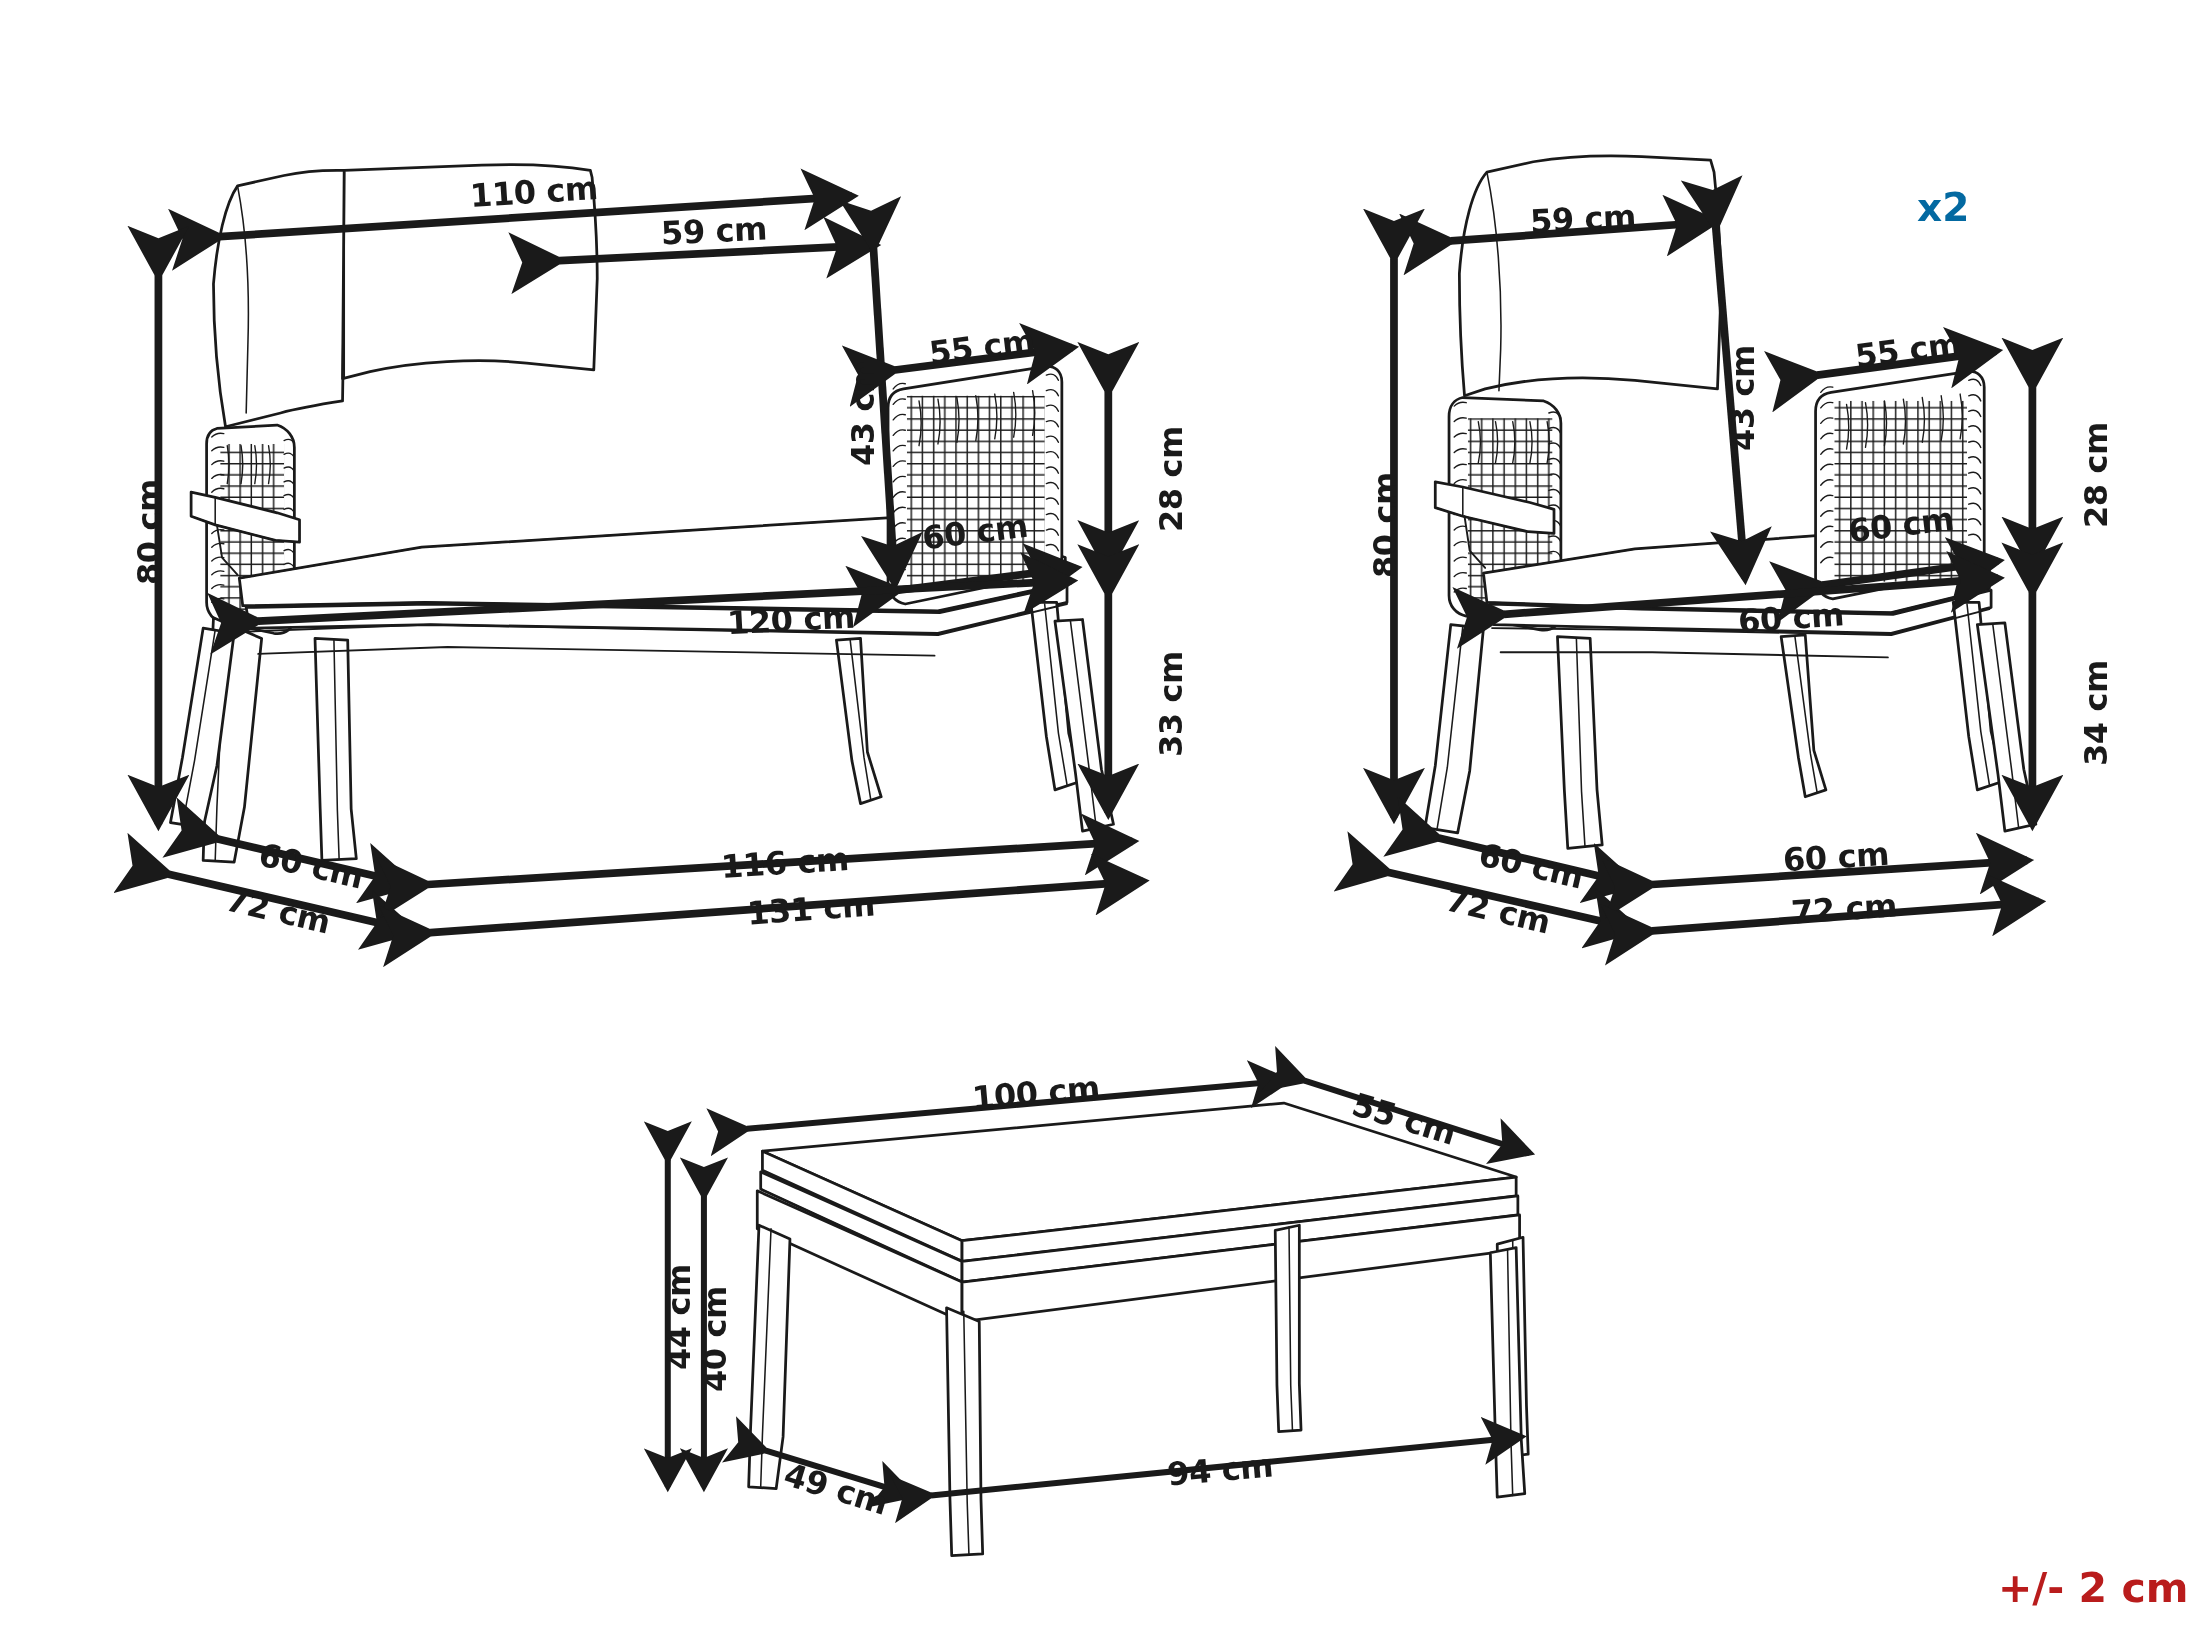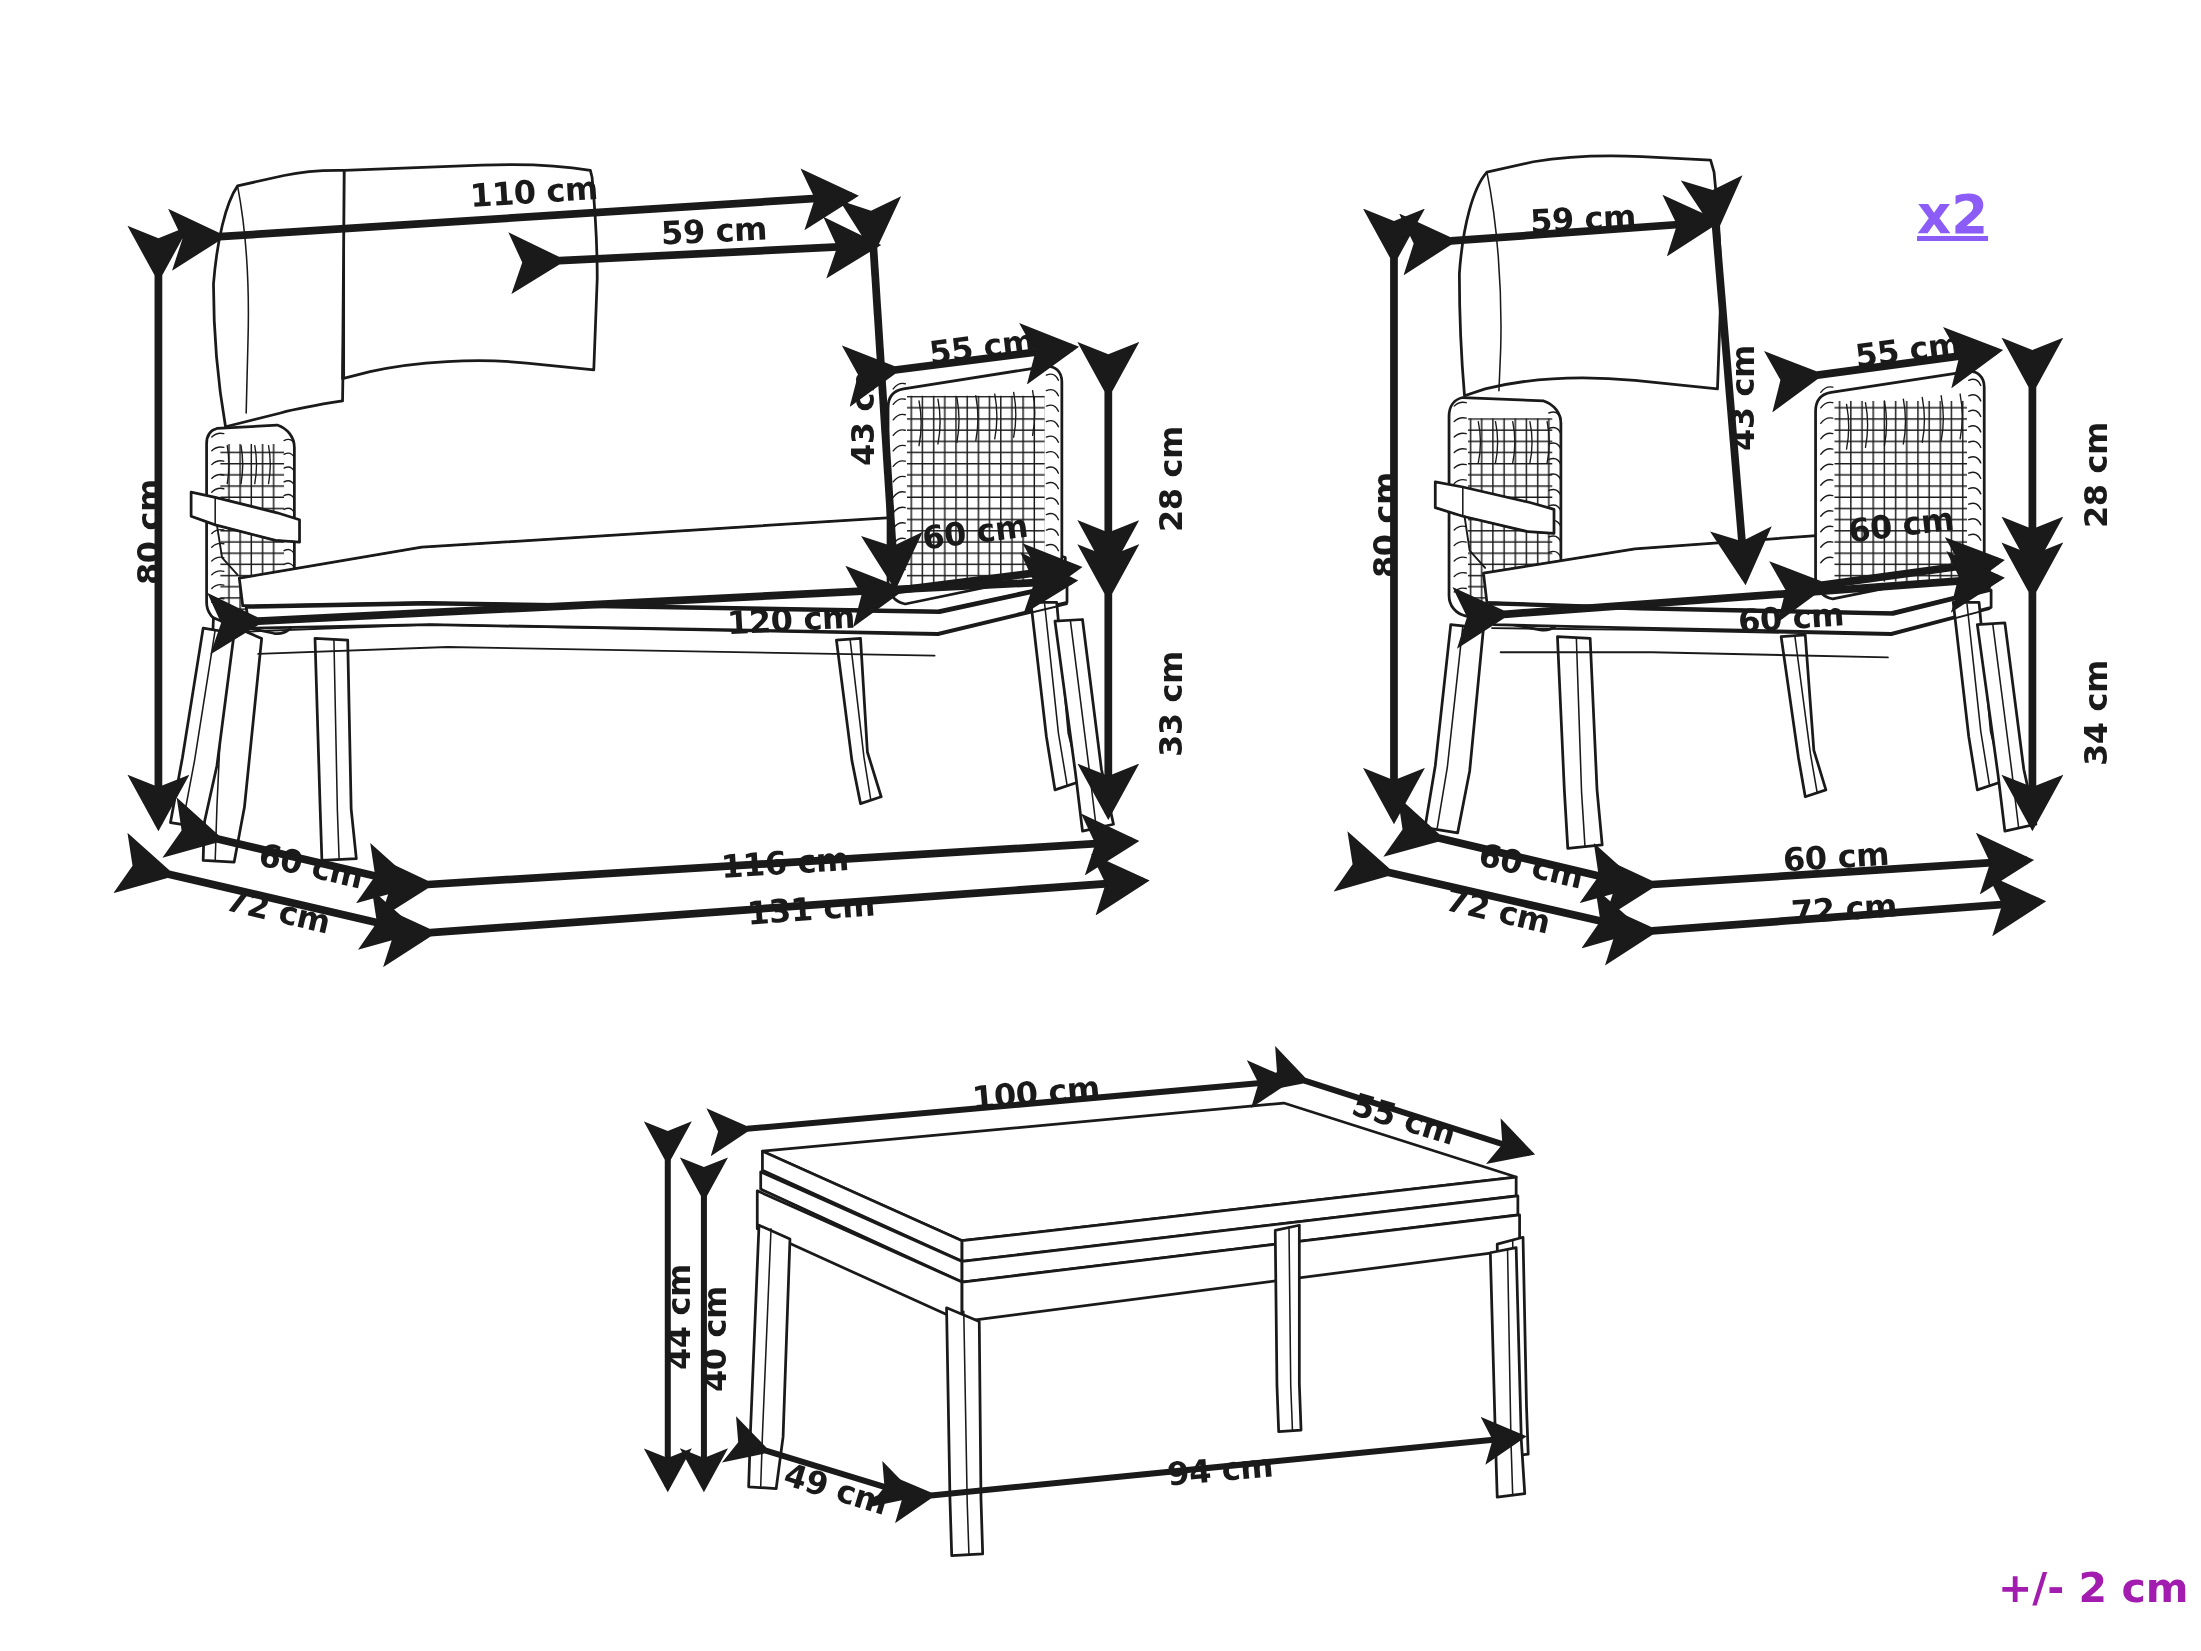--- a/index.html
+++ b/index.html
@@ -77,32 +77,31 @@
     white-space: nowrap;
     letter-spacing: -0.4px;
     transform-origin: 50% 50%;
     line-height: 1;
     user-select: none;
   }
   .qty {
     position: absolute;
     font-family: "DejaVu Sans", sans-serif;
     font-weight: 700;
-    font-size: 53px;
-    color: #8b5cf6;
+    font-size: 39px;
+    color: #0369a1;
     white-space: nowrap;
     line-height: 1;
-    text-decoration: underline;
   }
   .tolerance {
     position: absolute;
     font-family: "DejaVu Sans", sans-serif;
     font-weight: 700;
     font-size: 41px;
-    color: #a21caf;
+    color: #b91c1c;
     white-space: nowrap;
     line-height: 1;
   }
 </style>
 </head>
 <body>
 
 <div id="sheet">
 
   <svg class="layer" viewBox="0 0 2559 1920">

